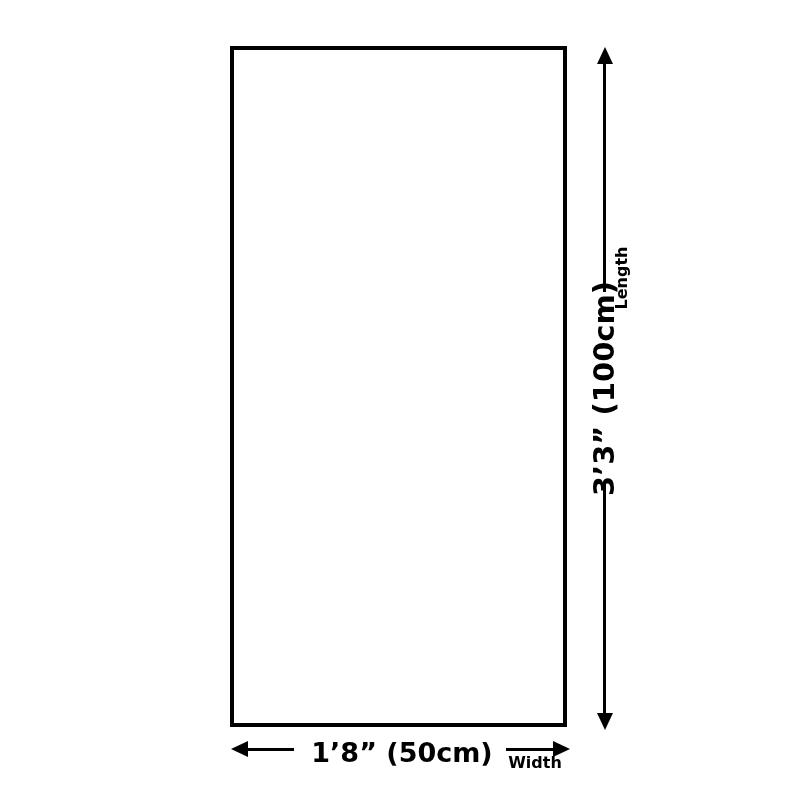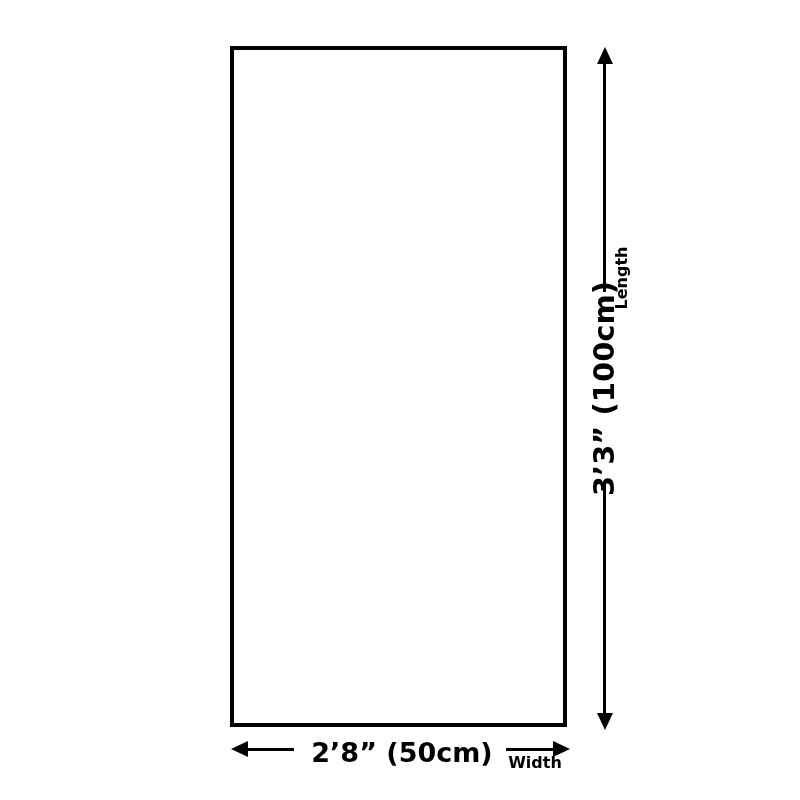--- a/index.html
+++ b/index.html
@@ -118,18 +118,18 @@
 
   <div class="arrow arrow-up"></div>
   <div class="dim-line v-line-top"></div>
   <div class="dim-value length-name">Length</div>
   <div class="dim-value length-value">3’3” (100cm)</div>
   <div class="dim-line v-line-bottom"></div>
   <div class="arrow arrow-down"></div>
 
   <div class="arrow arrow-left"></div>
   <div class="dim-line h-line-left"></div>
-  <div class="dim-value width-value">2’8” (50cm)</div>
+  <div class="dim-value width-value">1’8” (50cm)</div>
   <div class="dim-value width-name">Width</div>
   <div class="dim-line h-line-right"></div>
   <div class="arrow arrow-right"></div>
 
 </div>
 
 </body></html>

